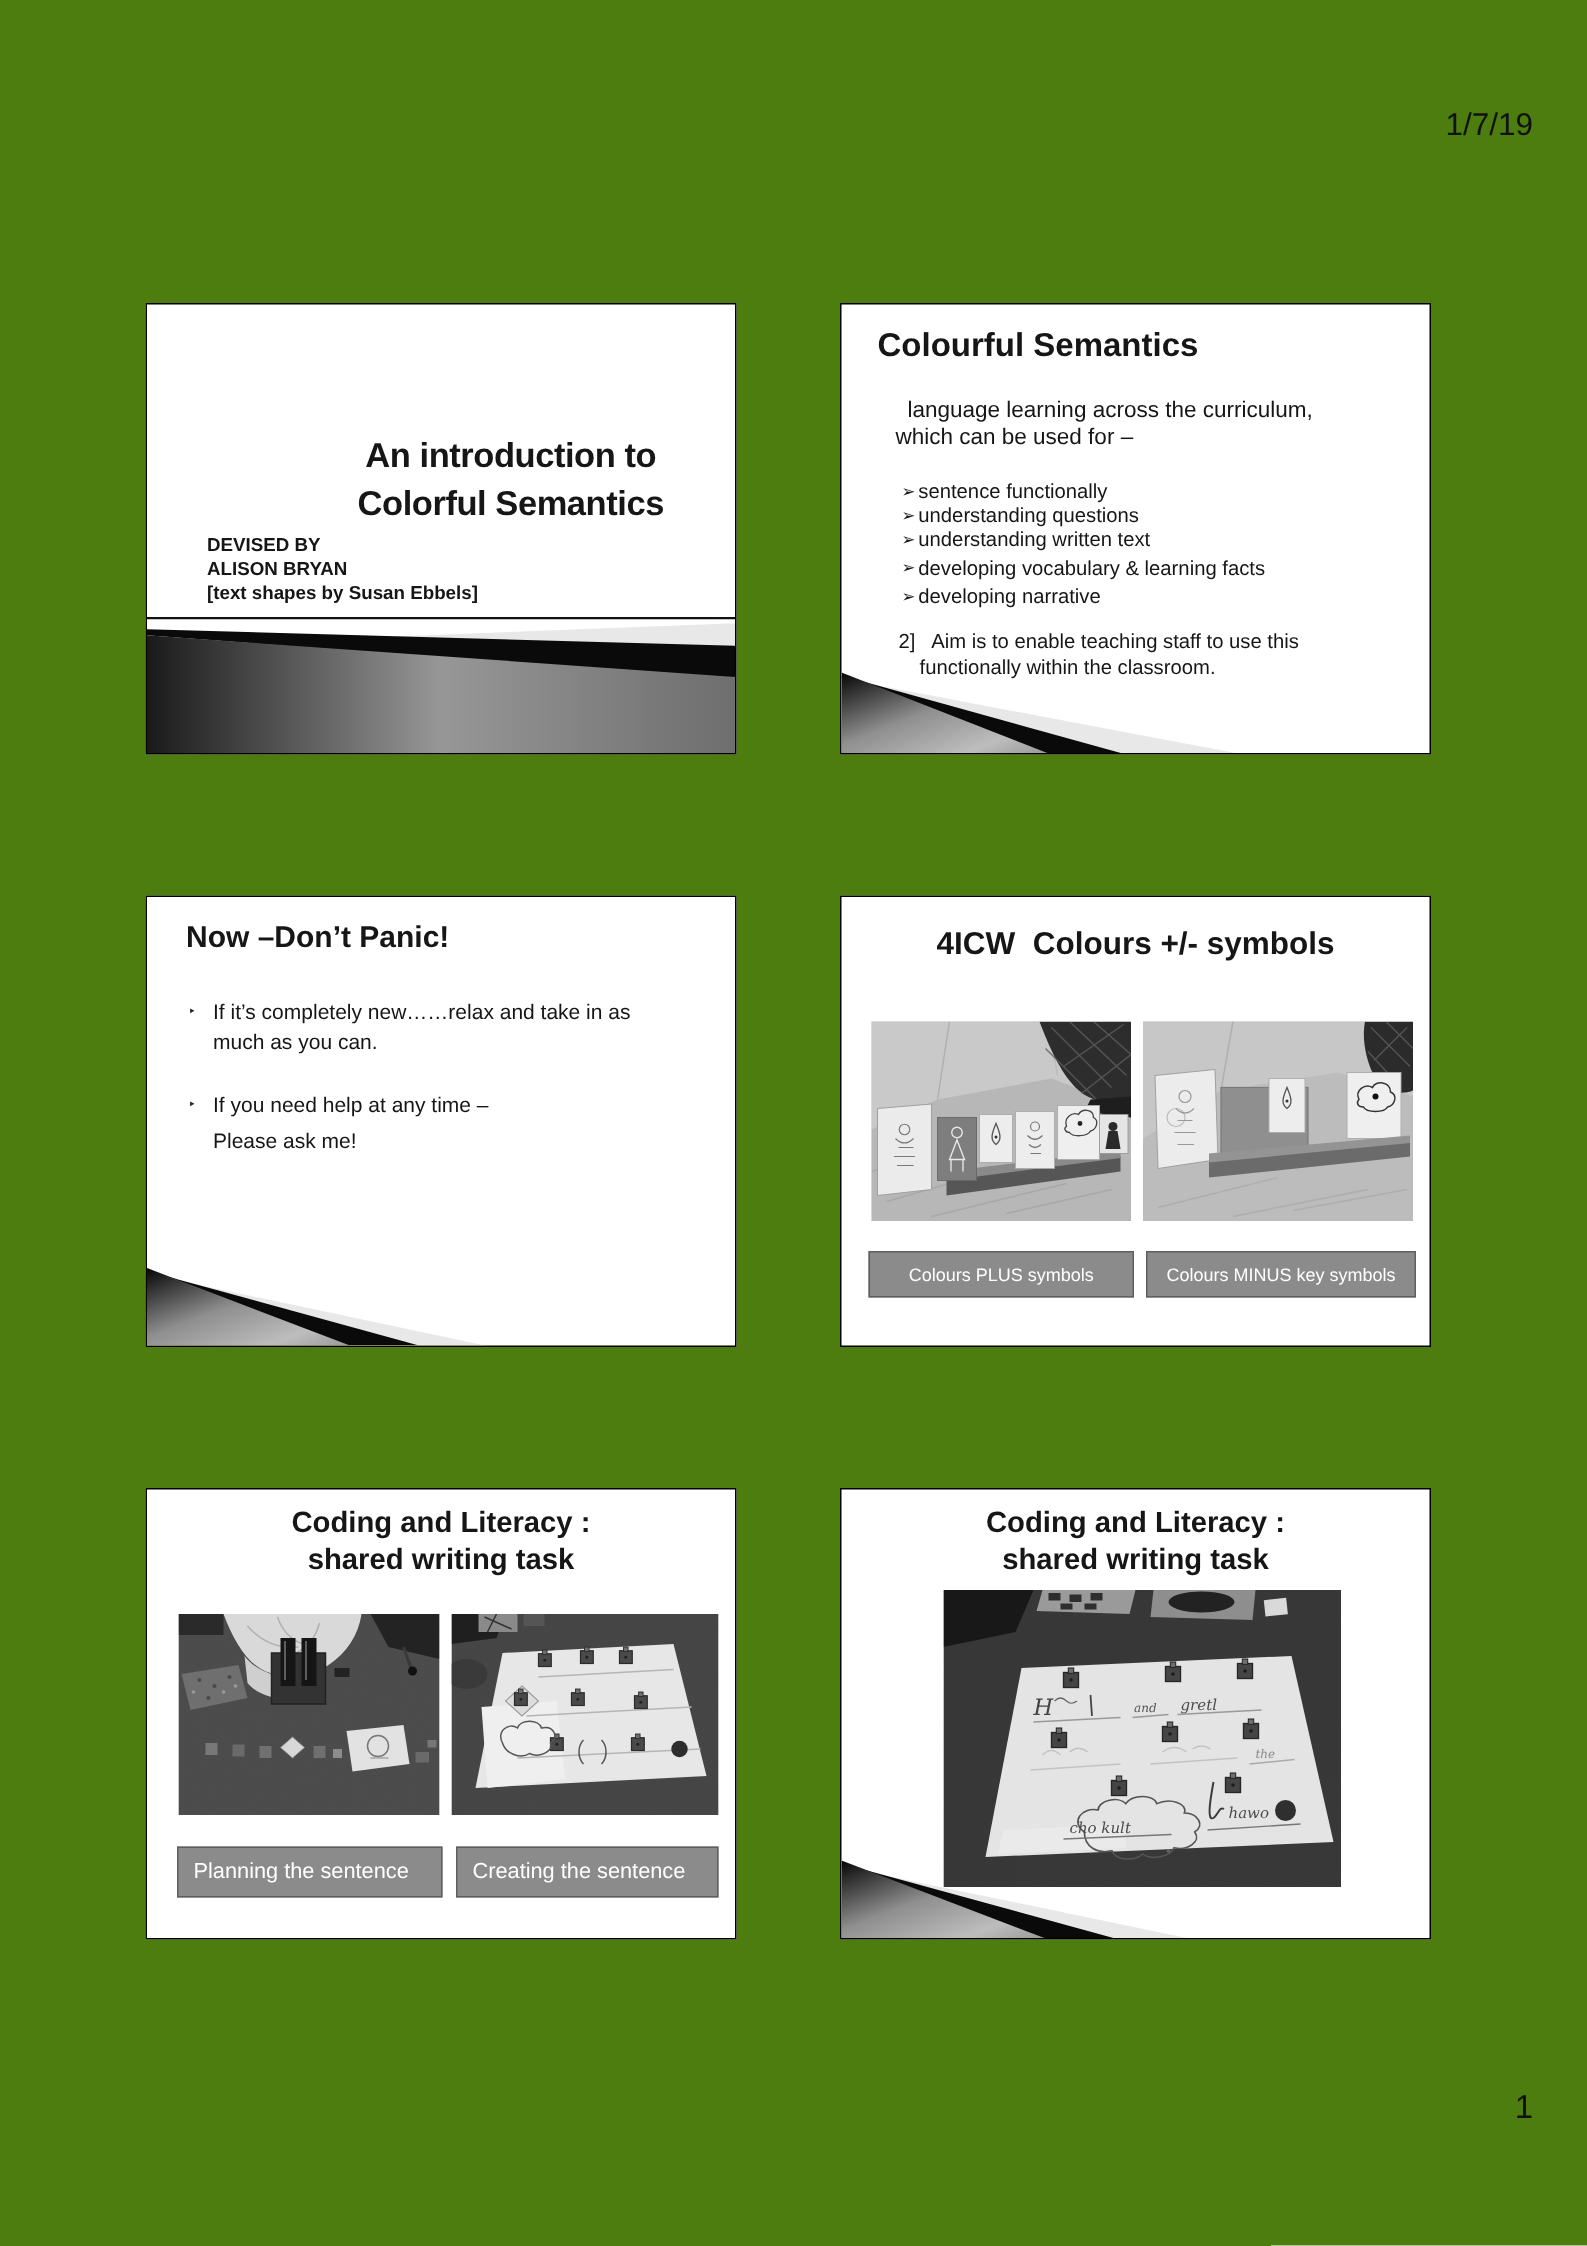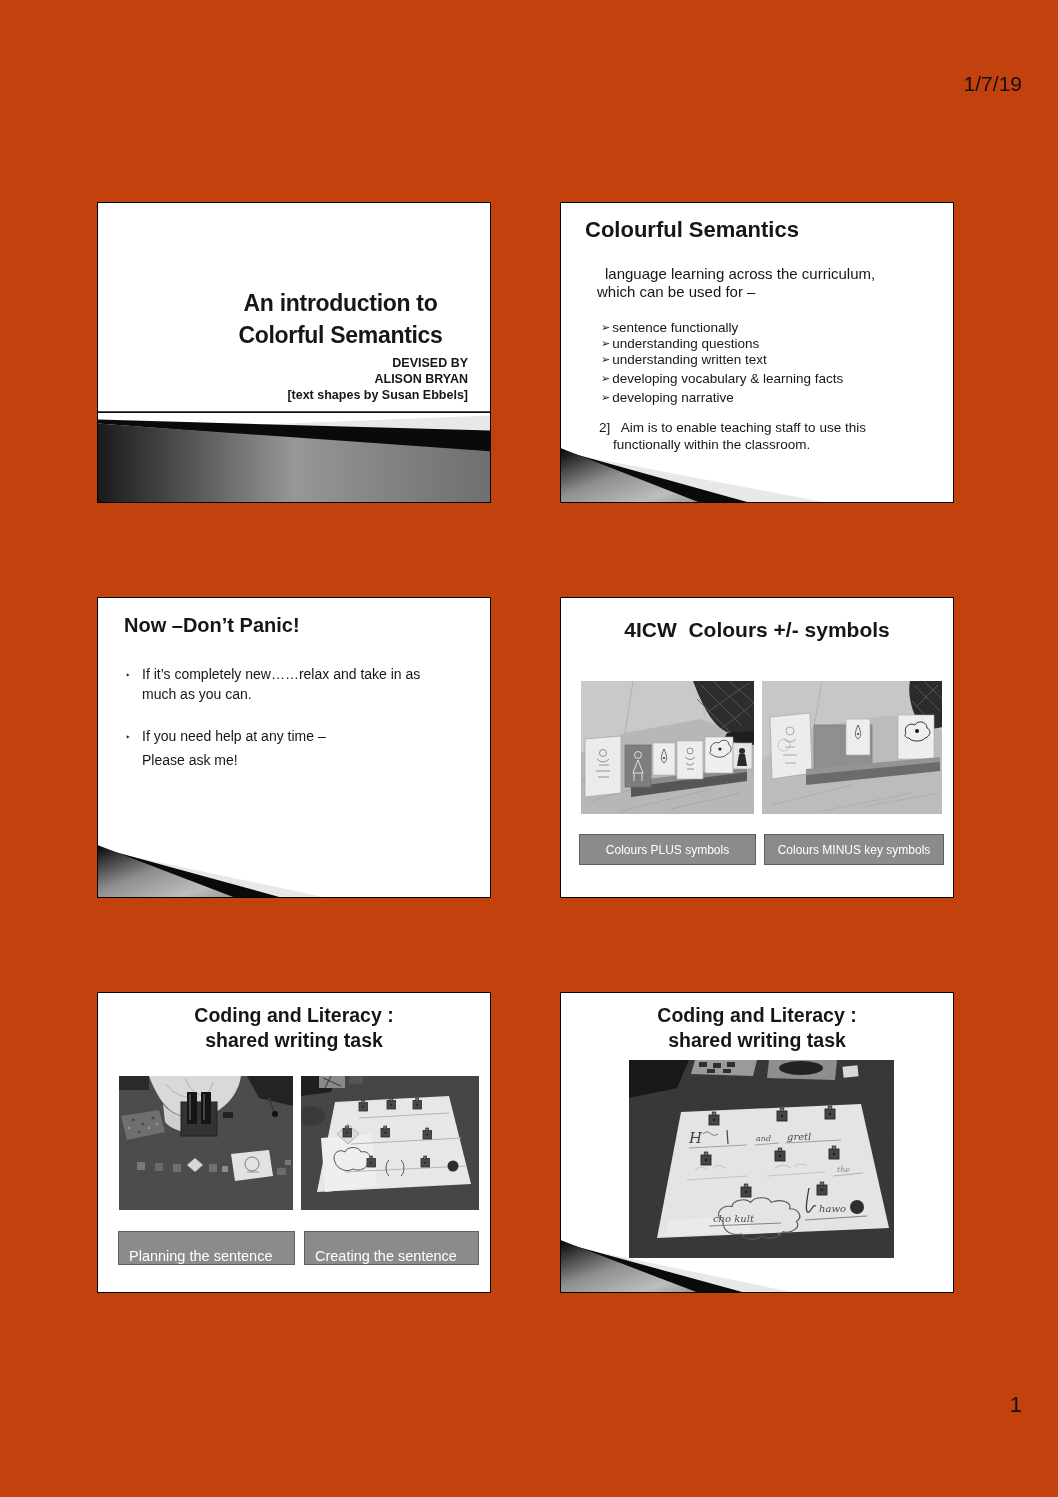--- a/index.html
+++ b/index.html
@@ -1,29 +1,29 @@
 <!DOCTYPE html>
 <html><head>
 <meta charset="utf-8">
 <style>
   html,body{margin:0;padding:0;background:#fff;}
-  .sheet{position:relative;width:1058px;height:1497px;background:#c2410c;
+  .sheet{position:relative;width:1058px;height:1497px;background:#4d7c0f;
          font-family:"Liberation Sans",sans-serif;color:#1a1a1a;overflow:hidden;}
   .date{position:absolute;top:72px;right:36px;font-size:21px;color:#111;}
   .pagenum{position:absolute;top:1392px;right:36px;font-size:22px;color:#111;}
   .slide{position:absolute;width:394px;height:301px;background:#fff;border:1.5px solid #000;box-sizing:border-box;overflow:hidden;}
   .slide svg.deco{position:absolute;left:0;top:0;width:100%;height:100%;pointer-events:none;}
   
   .r1{top:202px}.r2{top:597px}.r3{top:992px}
   .c1{left:97px}.c2{left:560px}
 
   
   .s1-title{position:absolute;left:110px;top:84px;width:265px;text-align:center;
             font-size:23px;font-weight:700;line-height:32px;color:#161616;letter-spacing:-0.3px;}
-  .s1-sub{position:absolute;left:40px;top:152px;width:330px;text-align:right;
+  .s1-sub{position:absolute;left:40px;top:152px;width:330px;
           font-size:12.5px;font-weight:700;line-height:16px;color:#161616;}
 
   
   .s2-title{position:absolute;left:24px;top:14px;font-size:22px;font-weight:700;color:#161616;}
   .s2-item1{position:absolute;left:36px;top:62px;width:356px;font-size:15px;line-height:18px;color:#161616;}
   .s2-item1 .ln{display:block;white-space:pre;}
   .s2-item1 .ln:first-child{text-indent:8px;}
   .s2-bullets{position:absolute;left:40px;top:118px;margin:0;padding:0;list-style:none;font-size:13.5px;color:#161616;}
   .s2-bullets li{height:14px;line-height:14px;margin-bottom:2px;white-space:pre;}
   .s2-bullets li.gap{margin-top:5px;}
@@ -41,21 +41,21 @@
   .s3-b2{top:128px;}
   .s3-b2 .txt2{display:block;margin-left:16px;margin-top:4px;white-space:pre;}
 
   
   .s4-title{position:absolute;left:0;top:20px;width:100%;text-align:center;
             font-size:21px;font-weight:700;color:#161616;white-space:pre;}
   .photo{position:absolute;overflow:hidden;background:#bbb;}
   .cap{position:absolute;height:31px;background:#8b8b8b;border:1px solid #5f5f5f;box-sizing:border-box;
        color:#ffffff;display:flex;align-items:center;}
   .cap.center{justify-content:center;font-size:12px;}
-  .cap.left{justify-content:flex-start;padding-left:10px;font-size:14.5px;align-items:flex-end;}
+  .cap.left{justify-content:flex-start;padding-left:10px;font-size:14.5px;}
 
   
   .s56-title{position:absolute;left:0;top:10px;width:100%;text-align:center;
              font-size:19.5px;font-weight:700;line-height:25px;color:#161616;}
 
   .hand{font-family:"DejaVu Serif",serif;font-style:italic;}
 </style>
 </head>
 <body>
 

